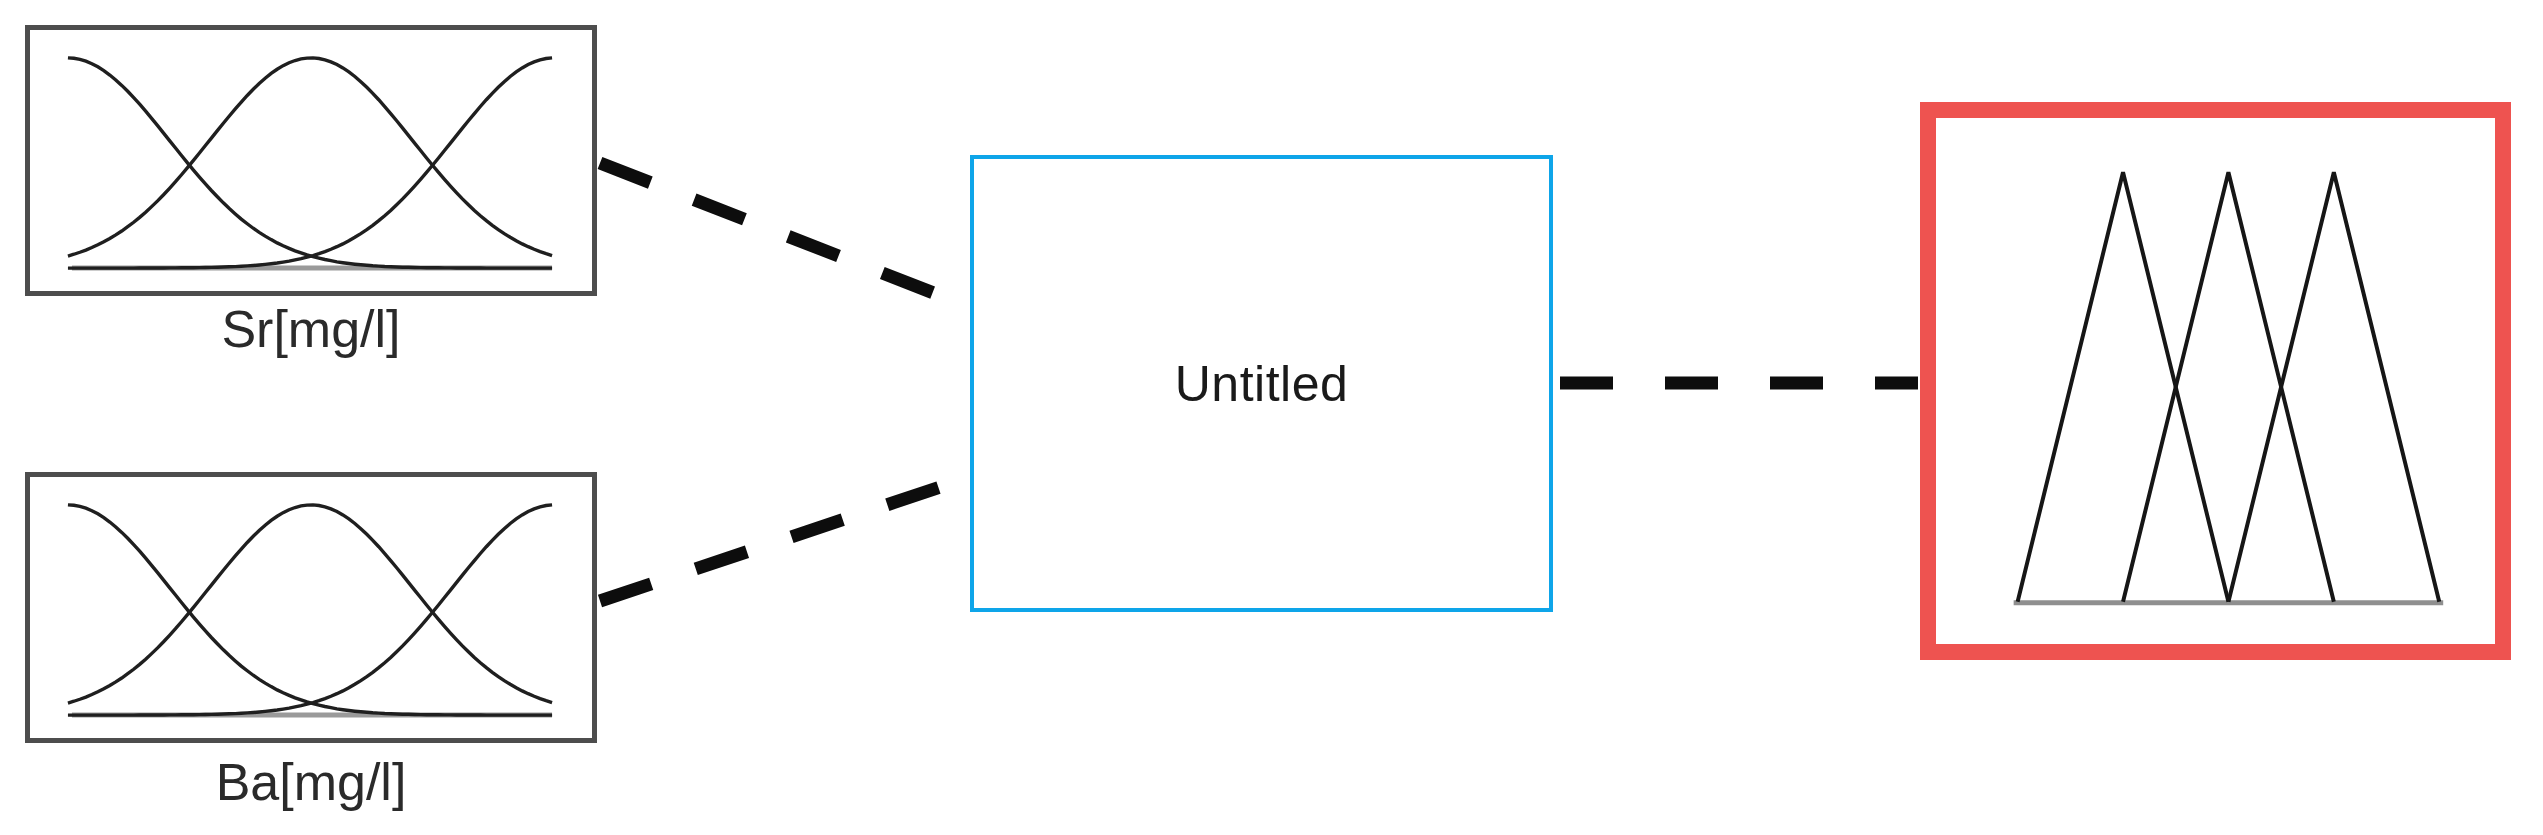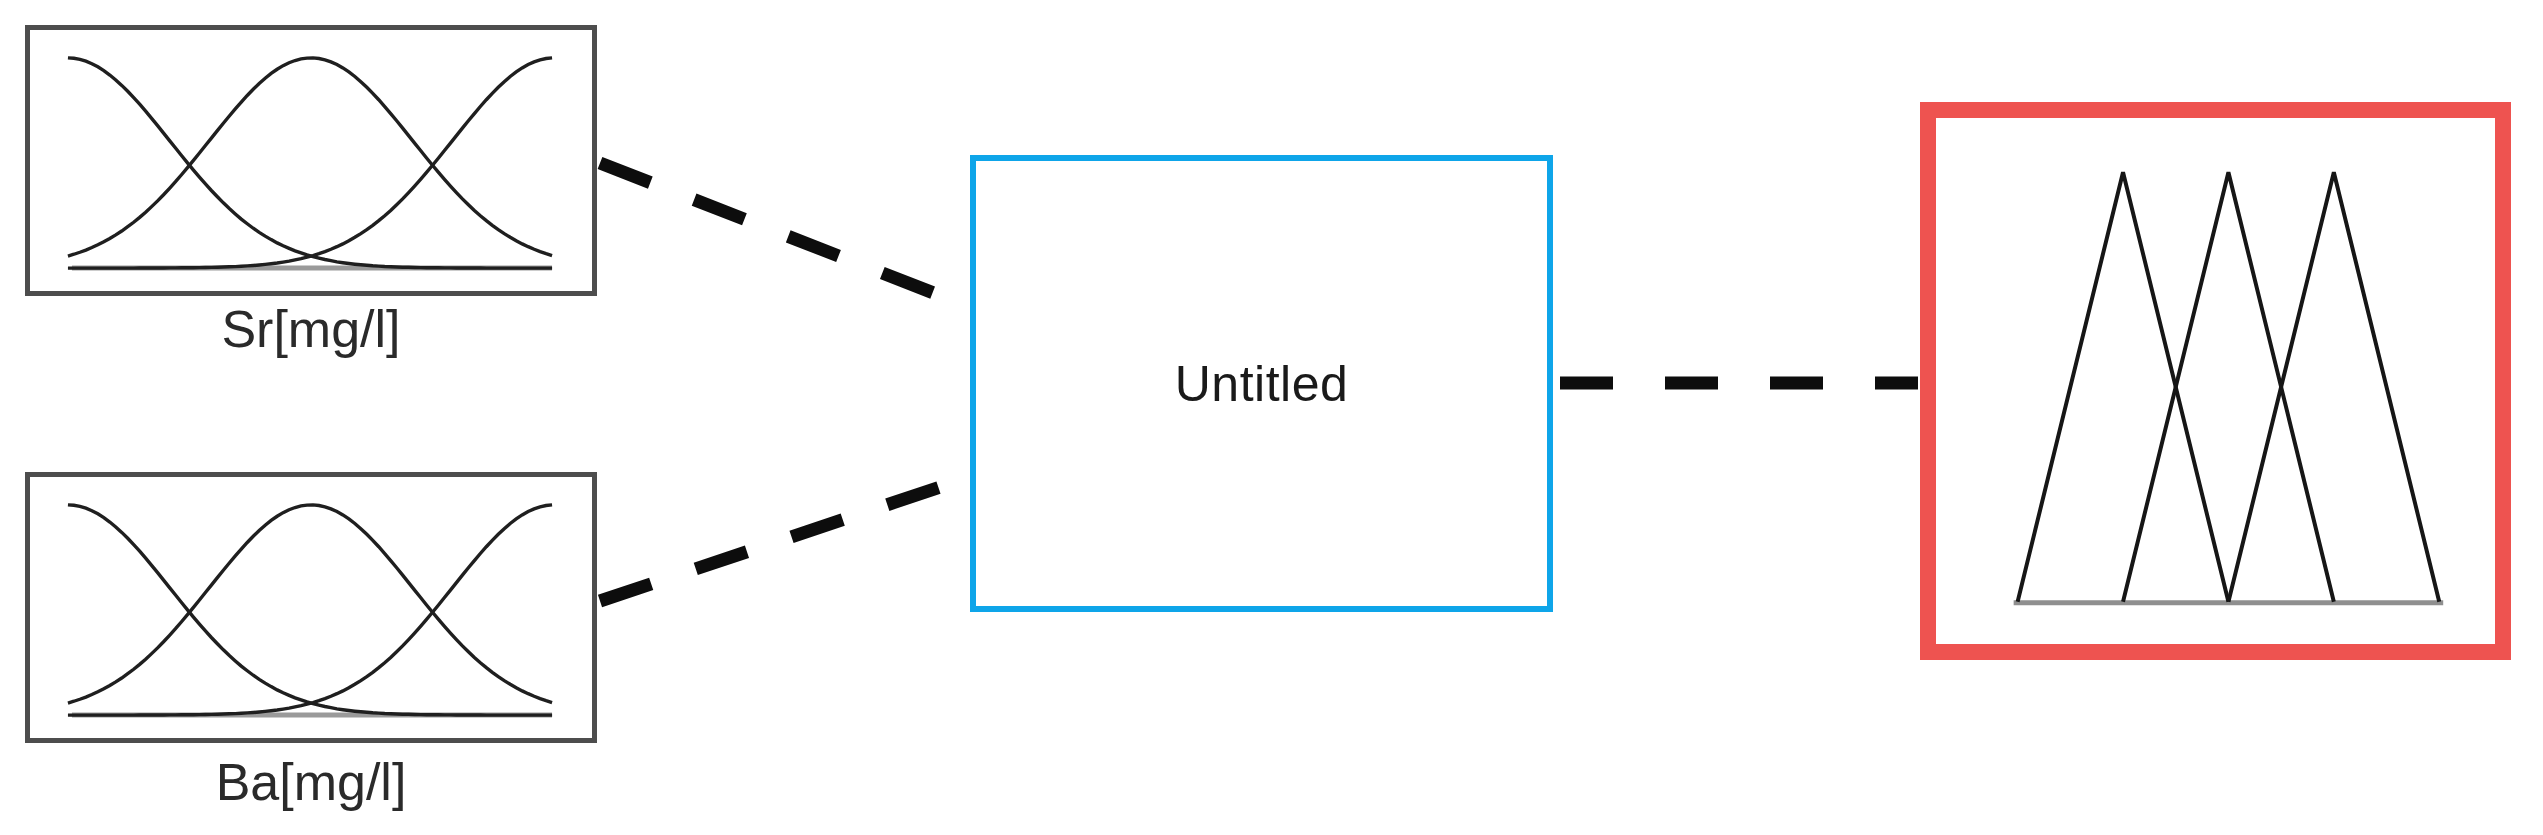--- a/index.html
+++ b/index.html
@@ -25,21 +25,21 @@
     width: 572px;
     height: 271px;
     border: 5px solid #4d4d4d;
     padding: 2px 1px;
   }
   .input-node.sr { left: 25px; top: 25px; }
   .input-node.ba { left: 25px; top: 472px; }
   .system-node {
     left: 970px; top: 155px;
     width: 583px; height: 457px;
-    border: 6px solid #0ea5e9;
+    border: 4px solid #0ea5e9;
     display: flex;
     flex-direction: column;
     align-items: center;
     justify-content: center;
     gap: 98px;
     font-size: 50px;
     color: #1a1a1a;
     letter-spacing: 0.5px;
   }
   .system-node .line { line-height: 1; white-space: nowrap; }

